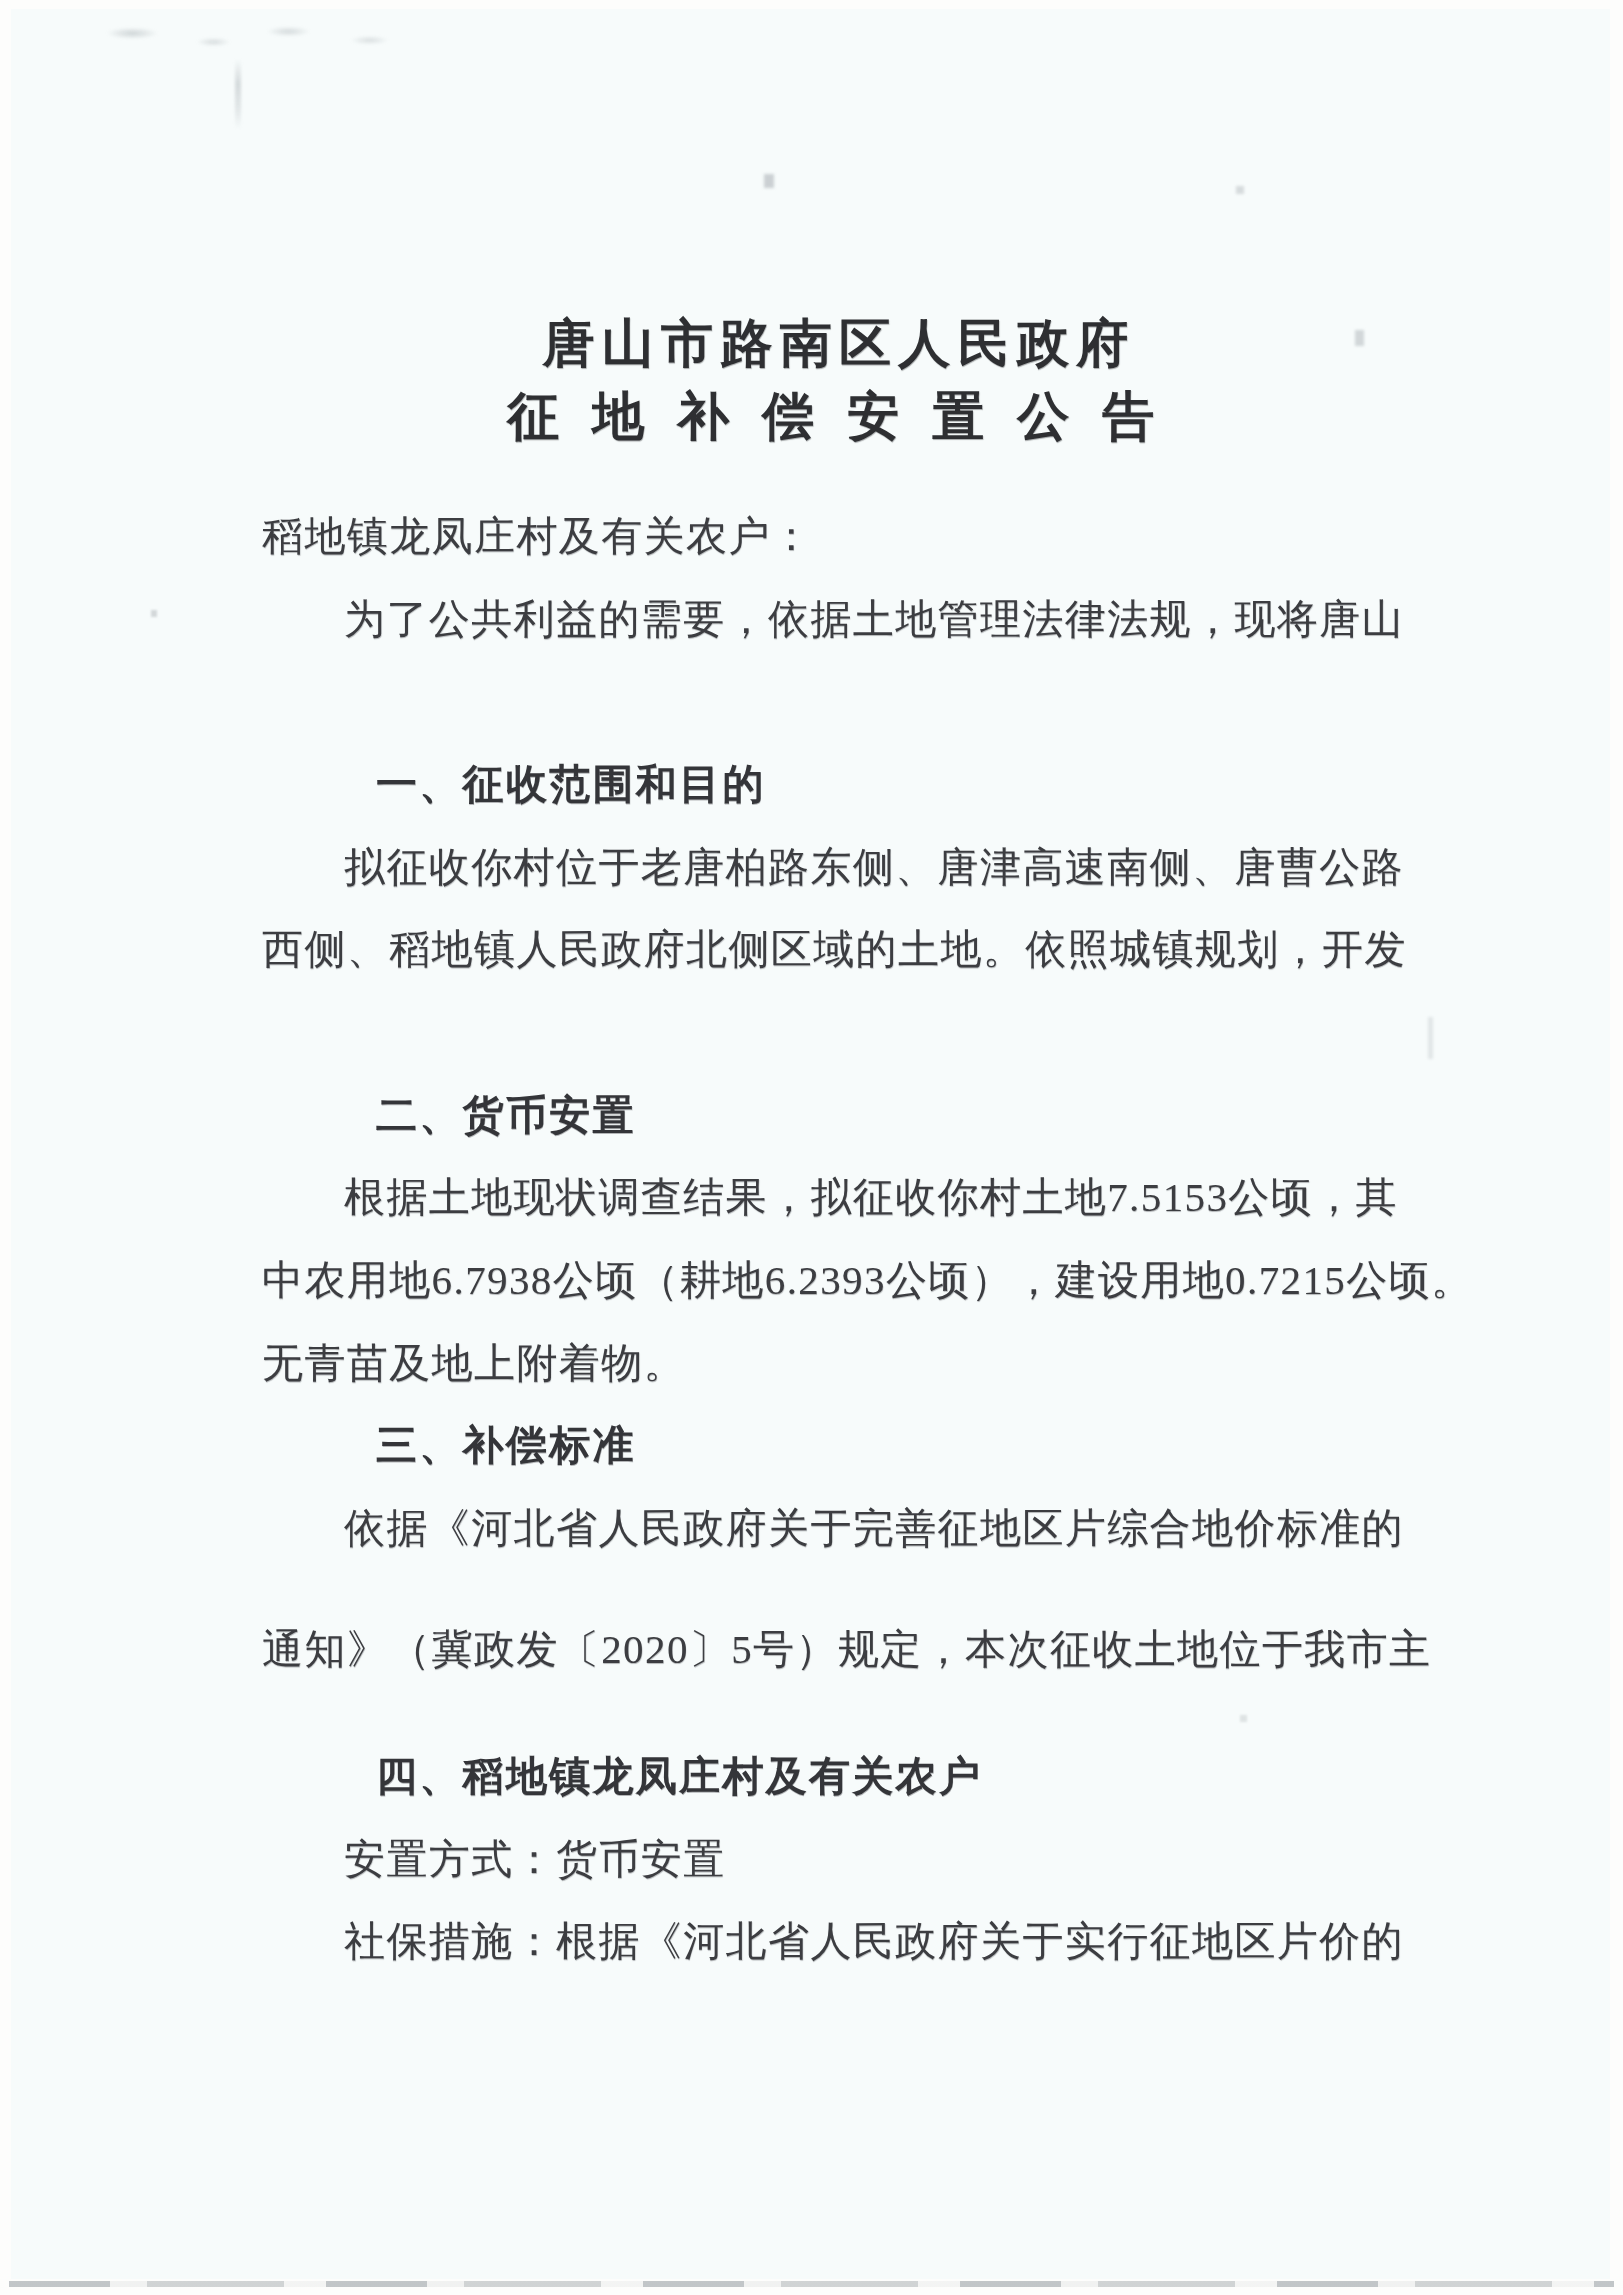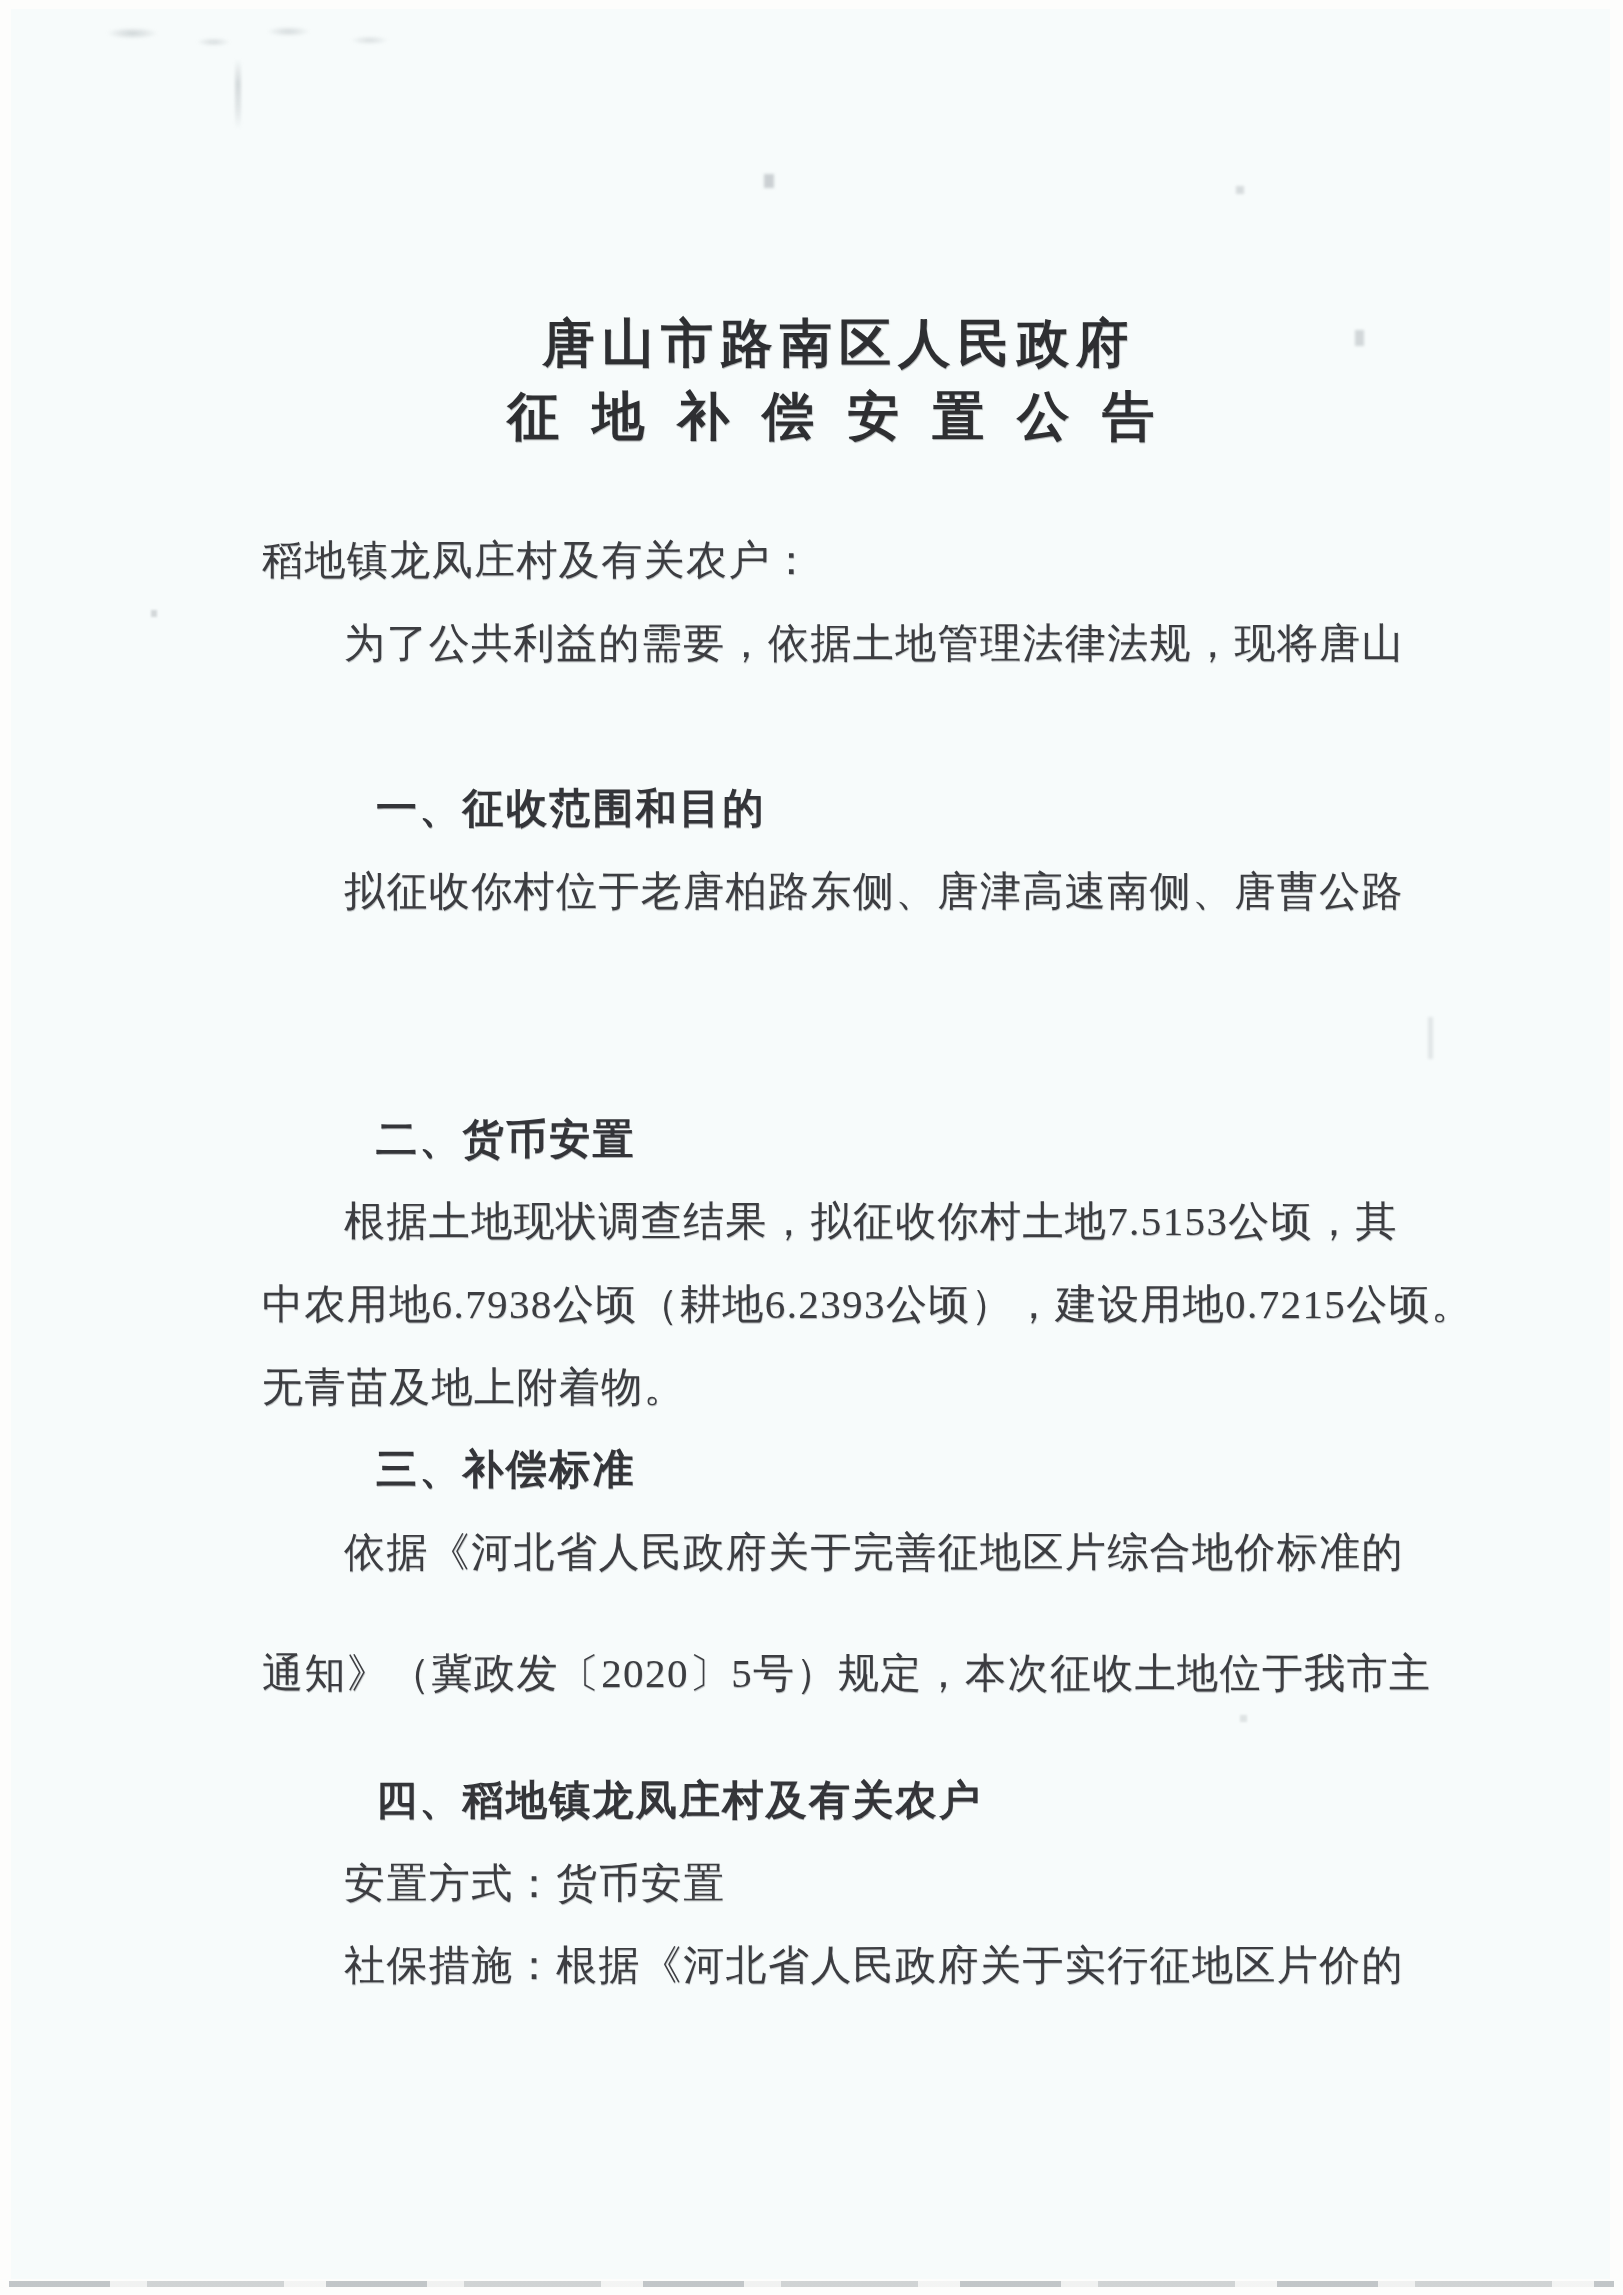--- a/index.html
+++ b/index.html
@@ -29,21 +29,20 @@
   .tline {
     position: absolute;
     left: 251px;
     line-height: 48px;
     font-size: 41px;
     white-space: nowrap;
     color: var(--ink, #3c3d41);
     letter-spacing: 1.4px;
     text-shadow: 0.4px 0.6px 0.8px rgba(72, 74, 78, 0.38);
     font-family: "Liberation Serif", "DejaVu Serif", serif;
-    margin-top: 24px;
   }
   .indent { left: 333px; }
   .heading {
     left: 365px;
     font-family: Liberation Sans, sans-serif;
     font-weight: bold;
     color: var(--ink-heading, #343539);
     letter-spacing: 2.3px;
     text-shadow: 0.4px 0.6px 0.6px rgba(52, 53, 57, 0.35);
   }
@@ -120,20 +119,21 @@
     <div class="artifact streak-right"></div>
     <div class="artifact speck-e"></div>
 
     <h1 class="doc-title title-1">唐山市路南区人民政府</h1>
     <h1 class="doc-title title-2">征地补偿安置公告</h1>
 
     <div class="tline" style="top:503px">稻地镇龙凤庄村及有关农户：</div>
     <div class="tline indent" style="top:586px">为了公共利益的需要，依据土地管理法律法规，现将唐山</div>
     <div class="tline heading" style="top:751px">一、征收范围和目的</div>
     <div class="tline indent" style="top:834px">拟征收你村位于老唐柏路东侧、唐津高速南侧、唐曹公路</div>
+    <div class="tline" style="top:916px">西侧、稻地镇人民政府北侧区域的土地。依照城镇规划，开发</div>
     <div class="tline heading" style="top:1082px">二、货币安置</div>
     <div class="tline indent" style="top:1164px">根据土地现状调查结果，拟征收你村土地7.5153公顷，其</div>
     <div class="tline" style="top:1247px">中农用地6.7938公顷（耕地6.2393公顷），建设用地0.7215公顷。</div>
     <div class="tline" style="top:1330px">无青苗及地上附着物。</div>
     <div class="tline heading" style="top:1412px">三、补偿标准</div>
     <div class="tline indent" style="top:1495px">依据《河北省人民政府关于完善征地区片综合地价标准的</div>
     <div class="tline" style="top:1616px">通知》（冀政发〔2020〕5号）规定，本次征收土地位于我市主</div>
     <div class="tline heading" style="top:1743px">四、稻地镇龙凤庄村及有关农户</div>
     <div class="tline indent" style="top:1826px">安置方式：货币安置</div>
     <div class="tline indent" style="top:1908px">社保措施：根据《河北省人民政府关于实行征地区片价的</div>

